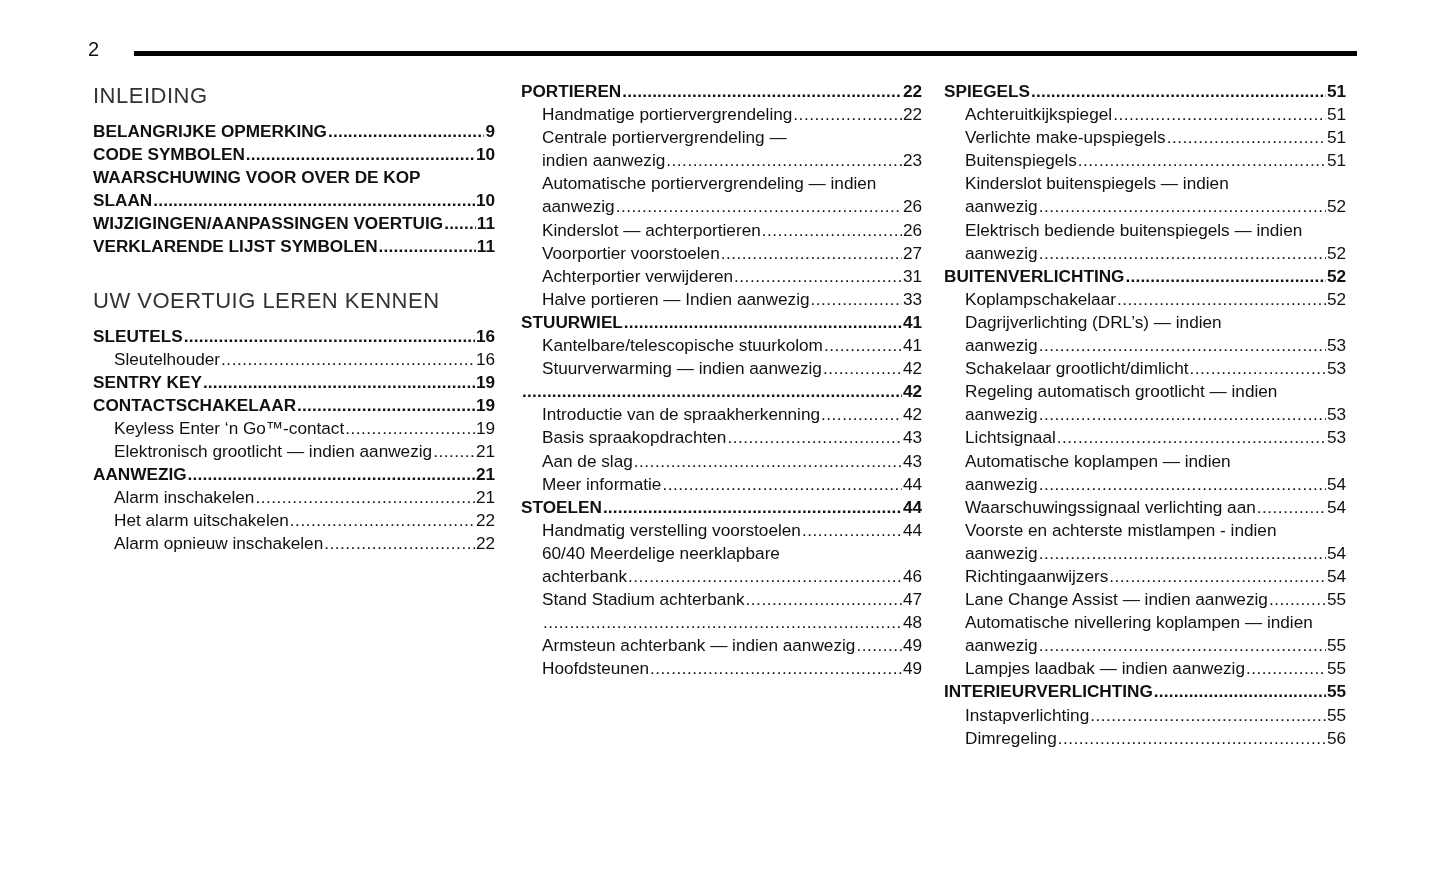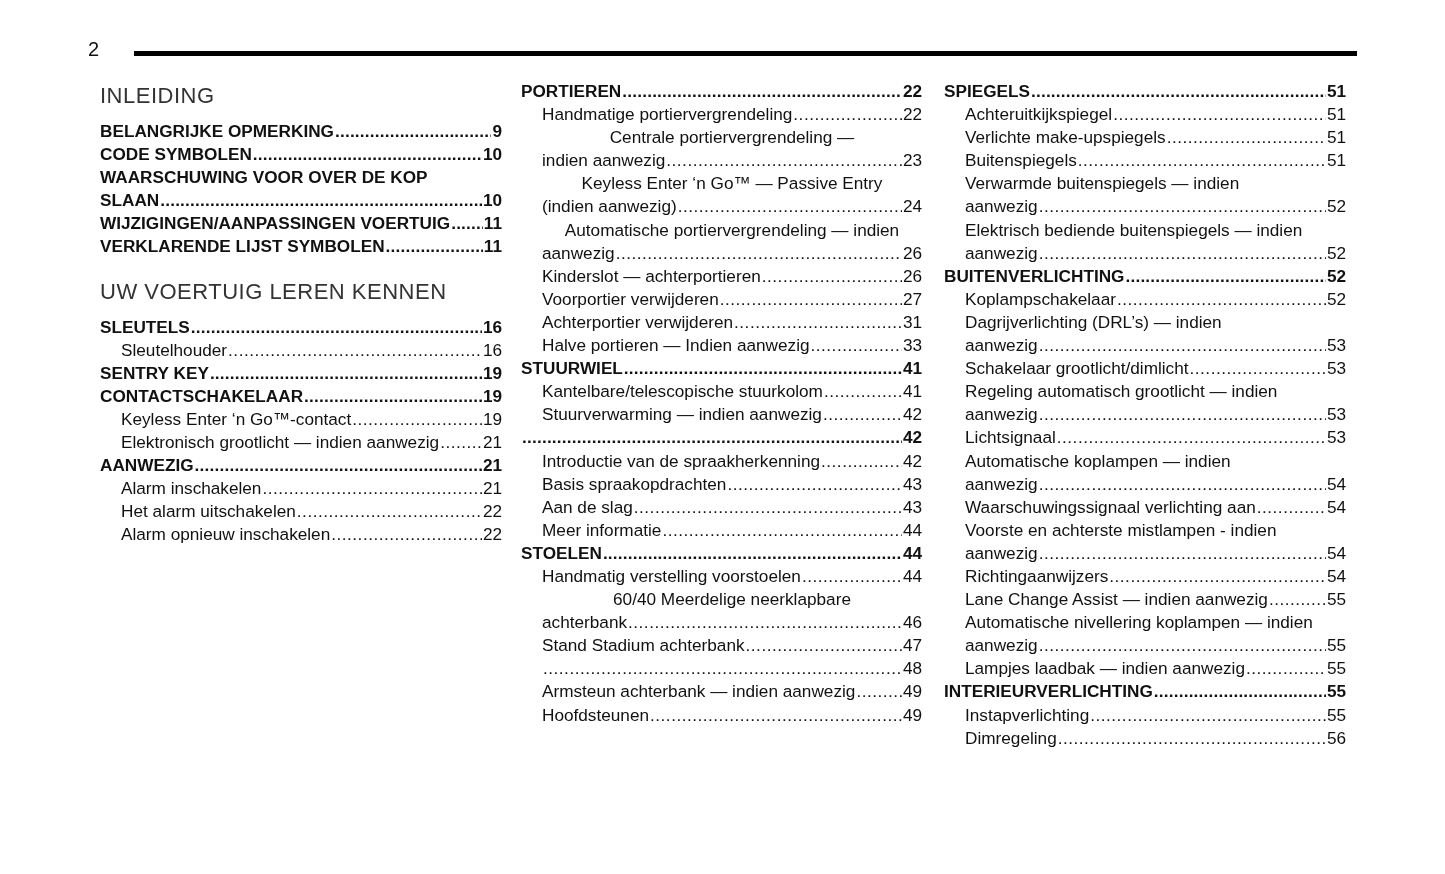--- a/index.html
+++ b/index.html
@@ -1,25 +1,25 @@
 <!DOCTYPE html>
 <html><head>
 <meta charset="utf-8">
 <style>
   html, body { margin: 0; padding: 0; background: #ffffff; }
   body { width: 1445px; height: 874px; position: relative; overflow: hidden;
          font-family: "Liberation Sans", sans-serif; color: #111; }
   .page-number { position: absolute; left: 88px; top: 38px; font-size: 20px; }
   .header-rule { position: absolute; left: 134px; top: 51px; width: 1223px; height: 5px; background: #000; }
   .col { position: absolute; top: 80px; }
-  .col1 { left: 100px; width: 402px; }
-  .col2 { left: 521px; width: 401px; text-align: center; }
+  .col1 { left: 93px; width: 402px; }
+  .col2 { left: 521px; width: 401px; }
   .col3 { left: 944px; width: 402px; }
   .section-title { font-size: 22px; color: #333; letter-spacing: 0.5px; margin: 2px 0 10px 0; height: 28px; line-height: 28px; }
-  .section-title.second { margin-top: 19px; }
+  .section-title.second { margin-top: 28px; }
   .entry { font-size: 17.2px; line-height: 23.1px; }
   .entry.main { font-weight: bold; }
   .entry.sub { padding-left: 21px; }
   .line { display: flex; align-items: baseline; white-space: nowrap; }
   .line .txt { flex: 0 0 auto; }
   .line .dots { flex: 1 1 auto; overflow: hidden; margin: 0 1px; }
   .line .dots::after { content: "........................................................................................................................................................................................................"; letter-spacing: 0.5px; }
   .entry.main .dots::after { letter-spacing: 0.2px; }
   .line .pg { flex: 0 0 auto; }
   .wrap1 { white-space: nowrap; }
@@ -157,45 +157,37 @@
     </div>
     <div class="entry sub">
       <div class="wrap1">Centrale portiervergrendeling —</div>
       <div class="line">
         <span class="txt">indien aanwezig</span>
         <span class="dots"></span>
         <span class="pg">23</span>
       </div>
     </div>
     <div class="entry sub">
-      <div class="wrap1">Keyless Enter ‘n Go™ — Passive Entry</div>
-      <div class="line">
-        <span class="txt">(indien aanwezig)</span>
-        <span class="dots"></span>
-        <span class="pg">24</span>
-      </div>
-    </div>
-    <div class="entry sub">
       <div class="wrap1">Automatische portiervergrendeling — indien</div>
       <div class="line">
         <span class="txt">aanwezig</span>
         <span class="dots"></span>
         <span class="pg">26</span>
       </div>
     </div>
     <div class="entry sub">
       <div class="line">
         <span class="txt">Kinderslot — achterportieren</span>
         <span class="dots"></span>
         <span class="pg">26</span>
       </div>
     </div>
     <div class="entry sub">
       <div class="line">
-        <span class="txt">Voorportier verwijderen</span>
+        <span class="txt">Voorportier voorstoelen</span>
         <span class="dots"></span>
         <span class="pg">27</span>
       </div>
     </div>
     <div class="entry sub">
       <div class="line">
         <span class="txt">Achterportier verwijderen</span>
         <span class="dots"></span>
         <span class="pg">31</span>
       </div>
@@ -335,21 +327,21 @@
       </div>
     </div>
     <div class="entry sub">
       <div class="line">
         <span class="txt">Buitenspiegels</span>
         <span class="dots"></span>
         <span class="pg">51</span>
       </div>
     </div>
     <div class="entry sub">
-      <div class="wrap1">Verwarmde buitenspiegels — indien</div>
+      <div class="wrap1">Kinderslot buitenspiegels — indien</div>
       <div class="line">
         <span class="txt">aanwezig</span>
         <span class="dots"></span>
         <span class="pg">52</span>
       </div>
     </div>
     <div class="entry sub">
       <div class="wrap1">Elektrisch bediende buitenspiegels — indien</div>
       <div class="line">
         <span class="txt">aanwezig</span>

